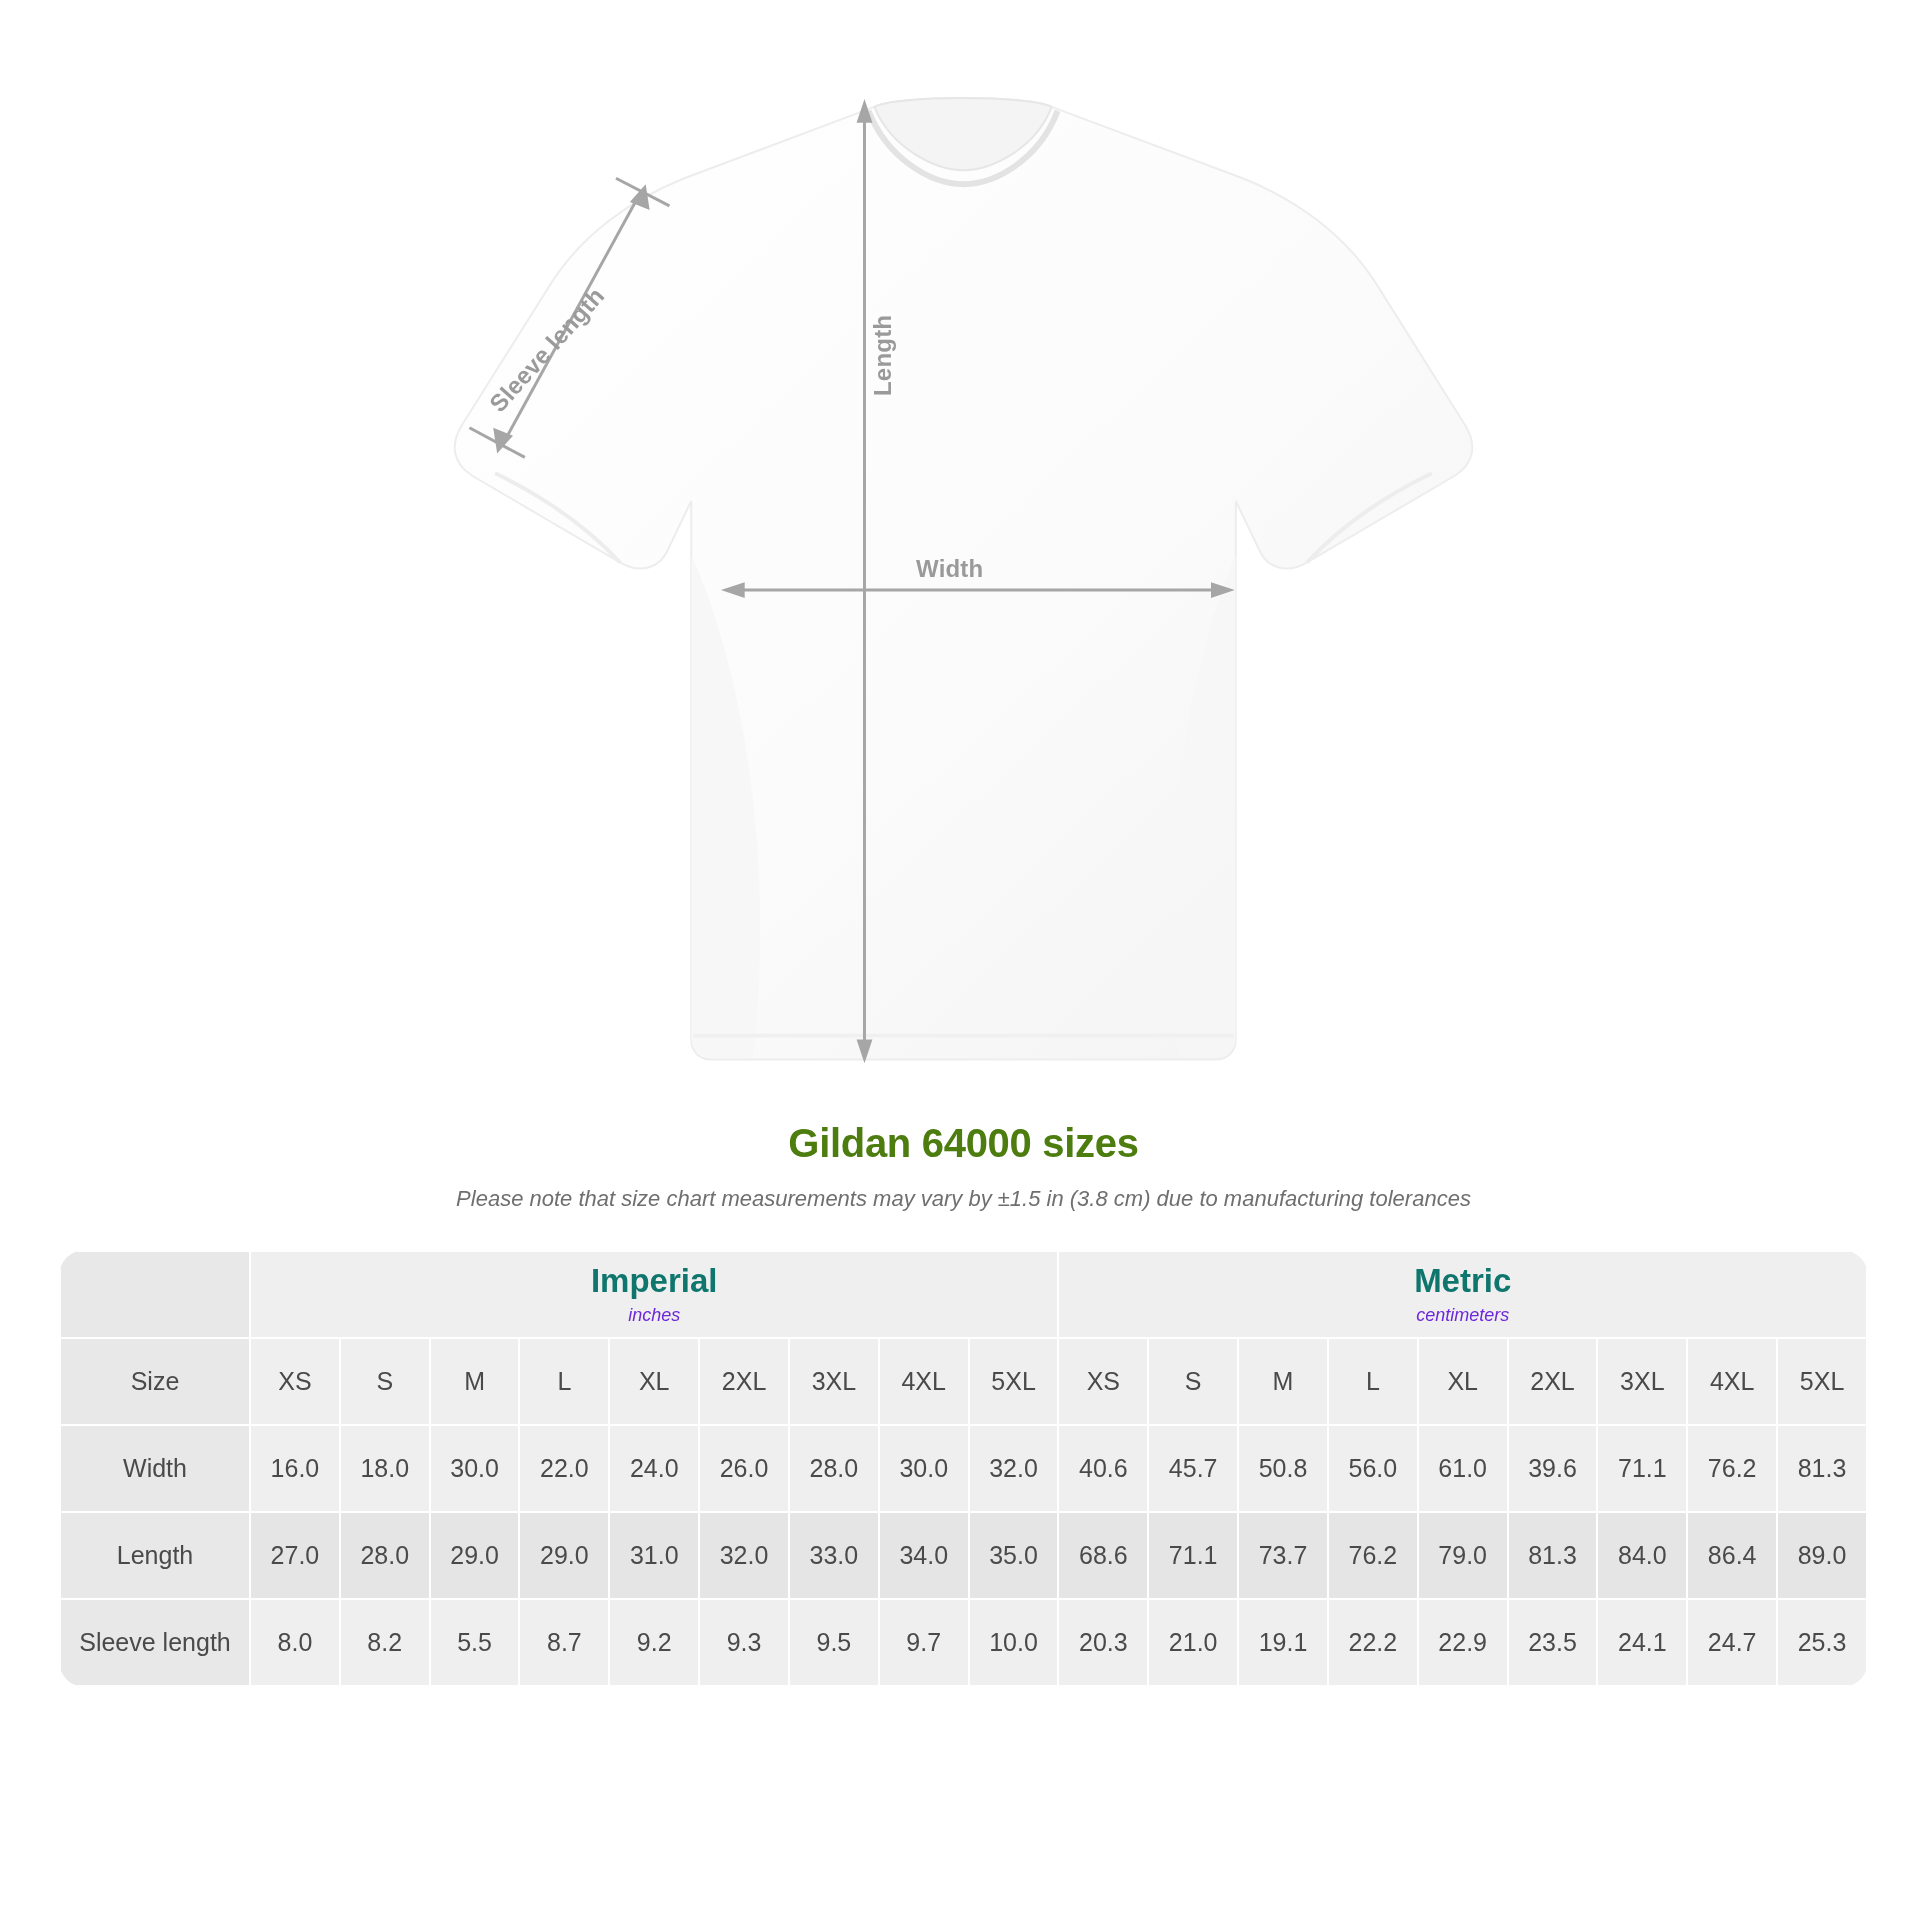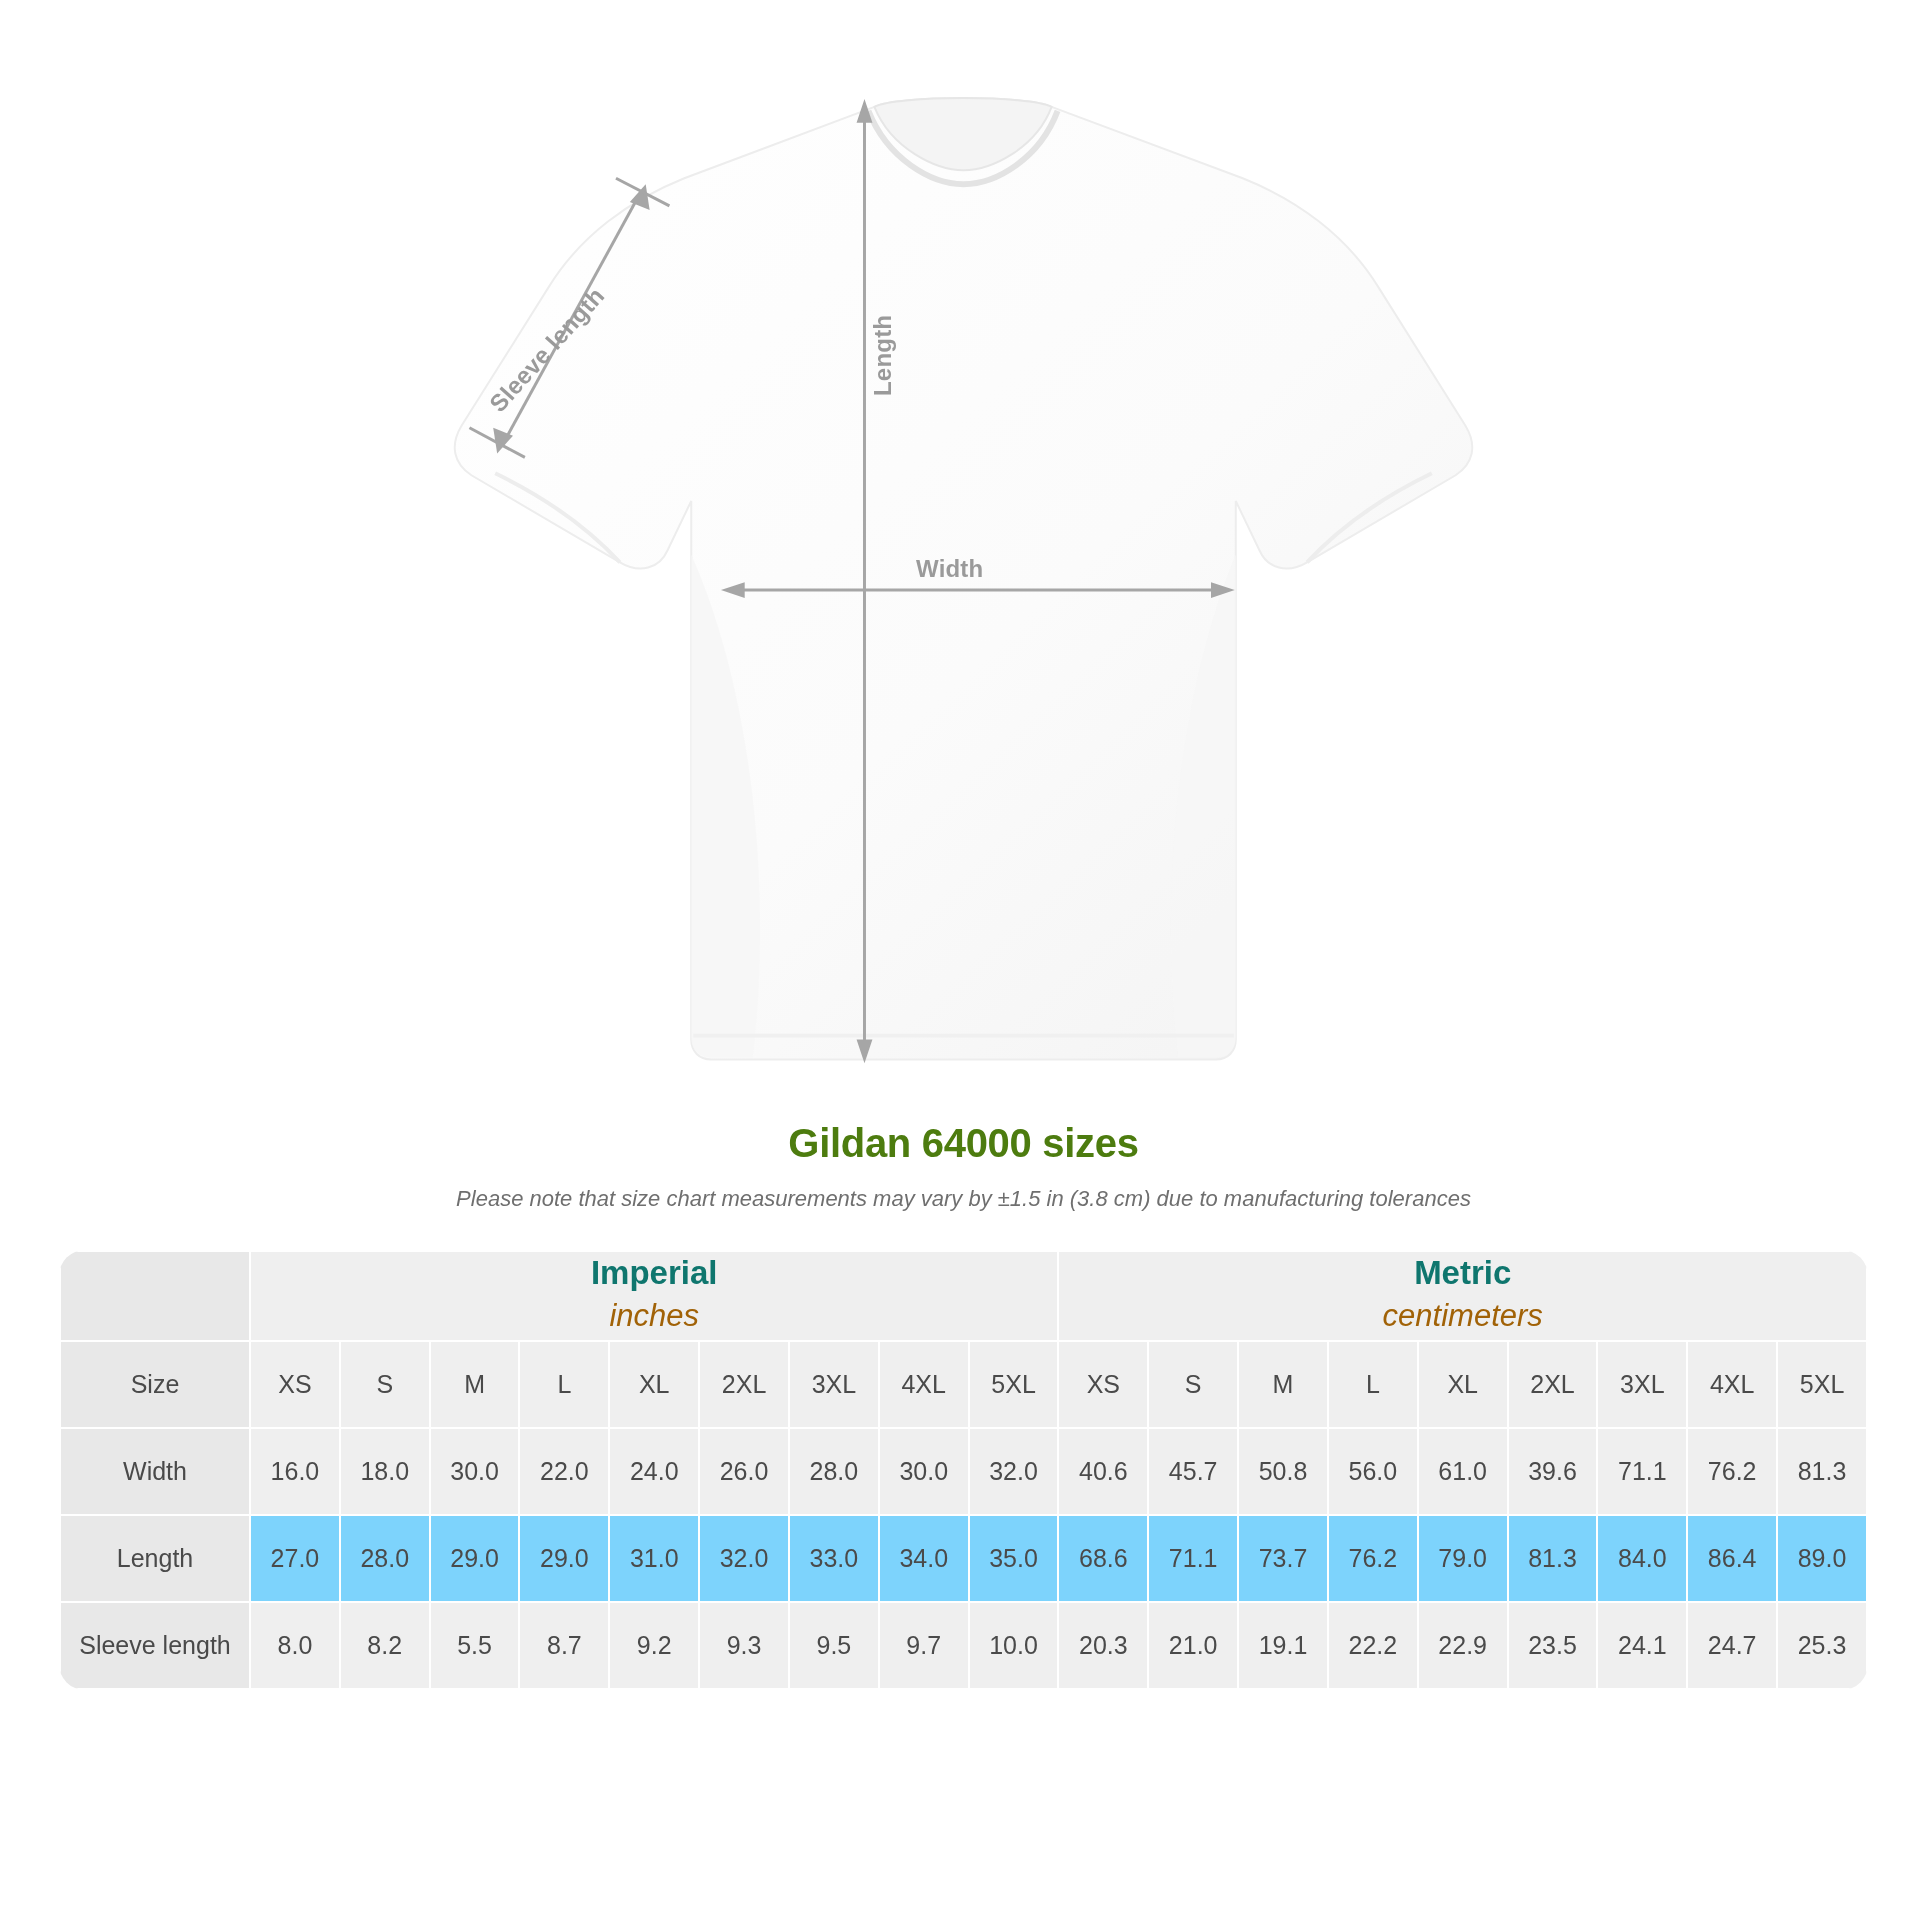--- a/index.html
+++ b/index.html
@@ -104,23 +104,23 @@
     height: 149px;
     vertical-align: middle;
   }
   .unit-name {
     font-size: 33px;
     font-weight: bold;
     color: #0f766e;
     line-height: 1.25;
   }
   .unit-sub {
-    font-size: 31px;
+    font-size: 18px;
     font-style: italic;
-    color: #a16207;
+    color: #6d28d9;
     line-height: 1.5;
   }
   .size-row td {
     background: #efefef;
     font-weight: bold;
     color: #6b6b6b;
     font-size: 26px;
     height: 99px;
   }
   .row-label {
@@ -129,21 +129,21 @@
     font-size: 27px;
     background: #e8e8e8 !important;
   }
   .data-row td {
     background: #f3f3f3;
     color: #444444;
     font-size: 26px;
     height: 99px;
   }
   .data-row.alt td {
-    background: #7dd3fc;
+    background: #e5e5e5;
   }
   .corner {
     background: #e8e8e8 !important;
   }
   .first-col { width: 188px; }
 </style>
 </head>
 <body>
 
 <div class="page">

